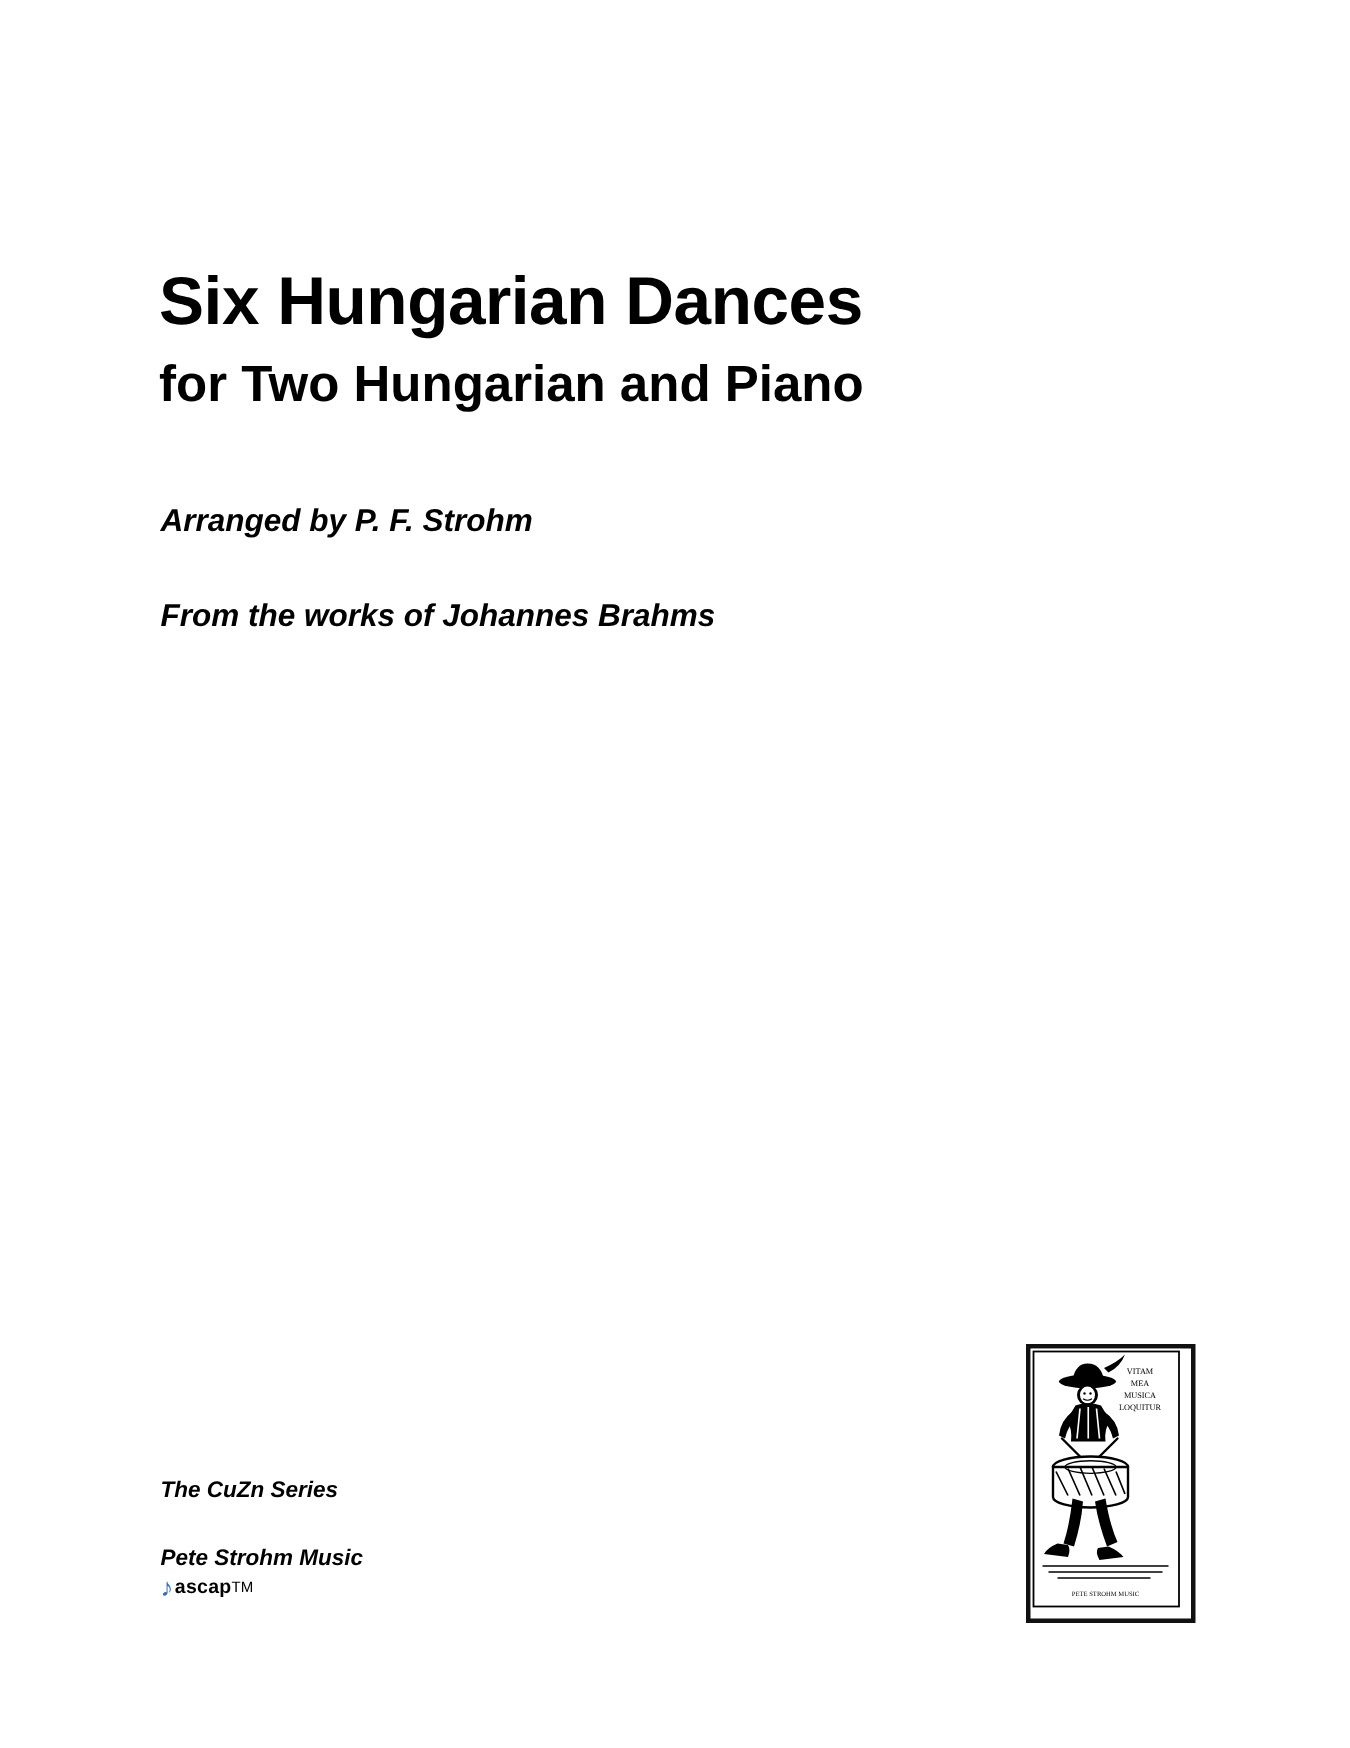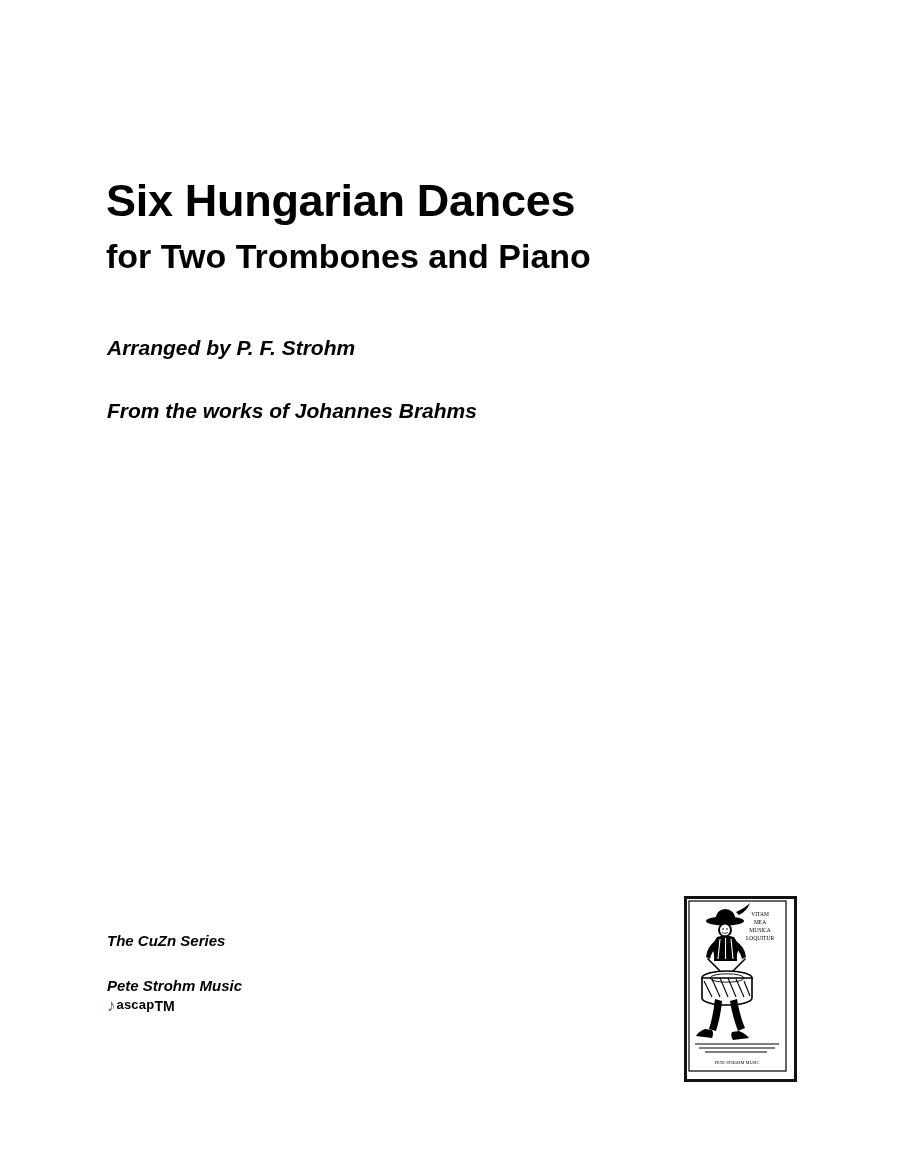--- a/index.html
+++ b/index.html
@@ -62,21 +62,21 @@
     white-space: nowrap;
   }
 
   .credit-line + .credit-line {
     margin-top: 38px;
   }
 
   .footer {
     position: absolute;
     left: 107px;
-    top: 932px;
+    top: 985px;
     width: 420px;
   }
 
   .footer-series {
     font-size: 15px;
     font-style: italic;
     font-weight: bold;
     margin: 0;
   }
 
@@ -103,25 +103,25 @@
   }
 
   .ascap-text {
     font-size: 13px;
     font-weight: bold;
     font-style: normal;
     letter-spacing: 0.2px;
   }
 
   .ascap-tm {
-    font-size: 14px;
+    font-size: 10px;
     vertical-align: top;
     position: relative;
     top: 1px;
-    font-weight: bold;
+    font-weight: normal;
     text-align: right;
   }
 
   .logo-box {
     position: absolute;
     left: 684px;
     top: 896px;
     width: 107px;
     height: 180px;
     background: #ffffff;
@@ -133,21 +133,21 @@
     display: block;
   }
 </style>
 </head>
 <body>
 
 <div class="page">
 
   <div class="title-block">
     <h1 class="main-title">Six Hungarian Dances</h1>
-    <h2 class="subtitle">for Two Trombones and Piano</h2>
+    <h2 class="subtitle">for Two Hungarian and Piano</h2>
   </div>
 
   <div class="credits">
     <p class="credit-line">Arranged by P. F. Strohm</p>
     <p class="credit-line">From the works of Johannes Brahms</p>
   </div>
 
   <div class="footer">
     <p class="footer-series">The CuZn Series</p>
     <p class="footer-publisher">Pete Strohm Music</p>

